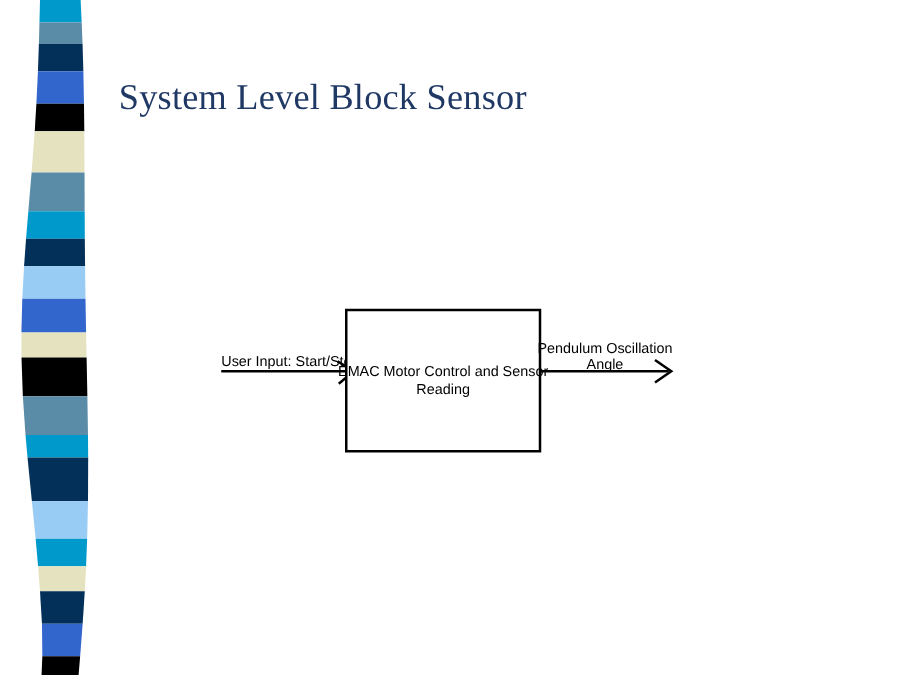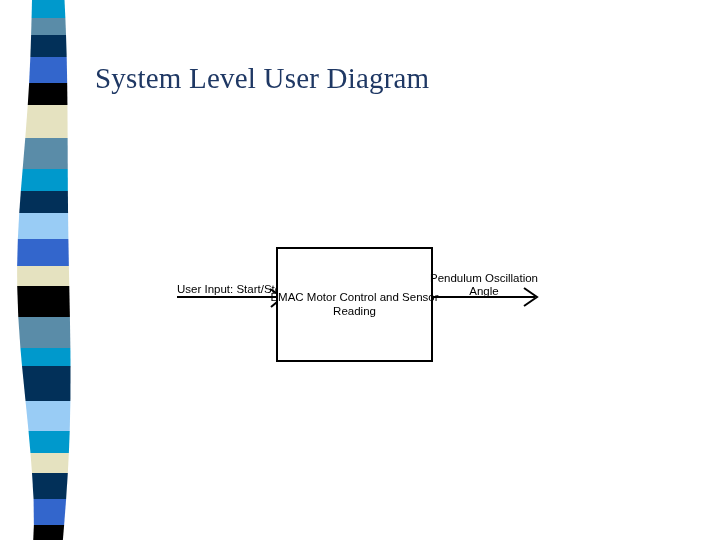--- a/index.html
+++ b/index.html
@@ -81,21 +81,21 @@
         <polygon points="22.01,366 70.54,366 70.40,401 25.51,401" fill="#023059"></polygon>
         <polygon points="25.51,401 70.40,401 69.72,431 28.51,431" fill="#99CCF5"></polygon>
         <polygon points="28.51,431 69.72,431 68.86,453 30.47,453" fill="#0099CC"></polygon>
         <polygon points="30.47,453 68.86,453 67.82,473 32.00,473" fill="#E5E2C0"></polygon>
         <polygon points="32.00,473 67.82,473 66.12,499 33.57,499" fill="#023059"></polygon>
         <polygon points="33.57,499 66.12,499 64.12,525 33.87,525" fill="#3366CC"></polygon>
         <polygon points="33.87,525 64.12,525 62.87,540 33.24,540" fill="#000000"></polygon>
       </g>
   </svg>
 
-  <div id="title">System Level User Diagram</div>
+  <div id="title">System Level Block Sensor</div>
 
   <svg id="diagram" viewBox="0 0 720 540" width="720" height="540">
 
     <line x1="177" y1="297" x2="281" y2="297" stroke="#000000" stroke-width="2"></line>
 
     <polyline points="270,289 283,297 271,307" fill="none" stroke="#000000" stroke-width="2" stroke-linecap="butt" stroke-linejoin="miter"></polyline>
 
     <text class="diagram-svg-text" x="177" y="293" font-size="11.5">User Input: Start/Stop</text>
 
     <rect x="277" y="248" width="155" height="113" fill="#ffffff" stroke="#000000" stroke-width="2"></rect>

